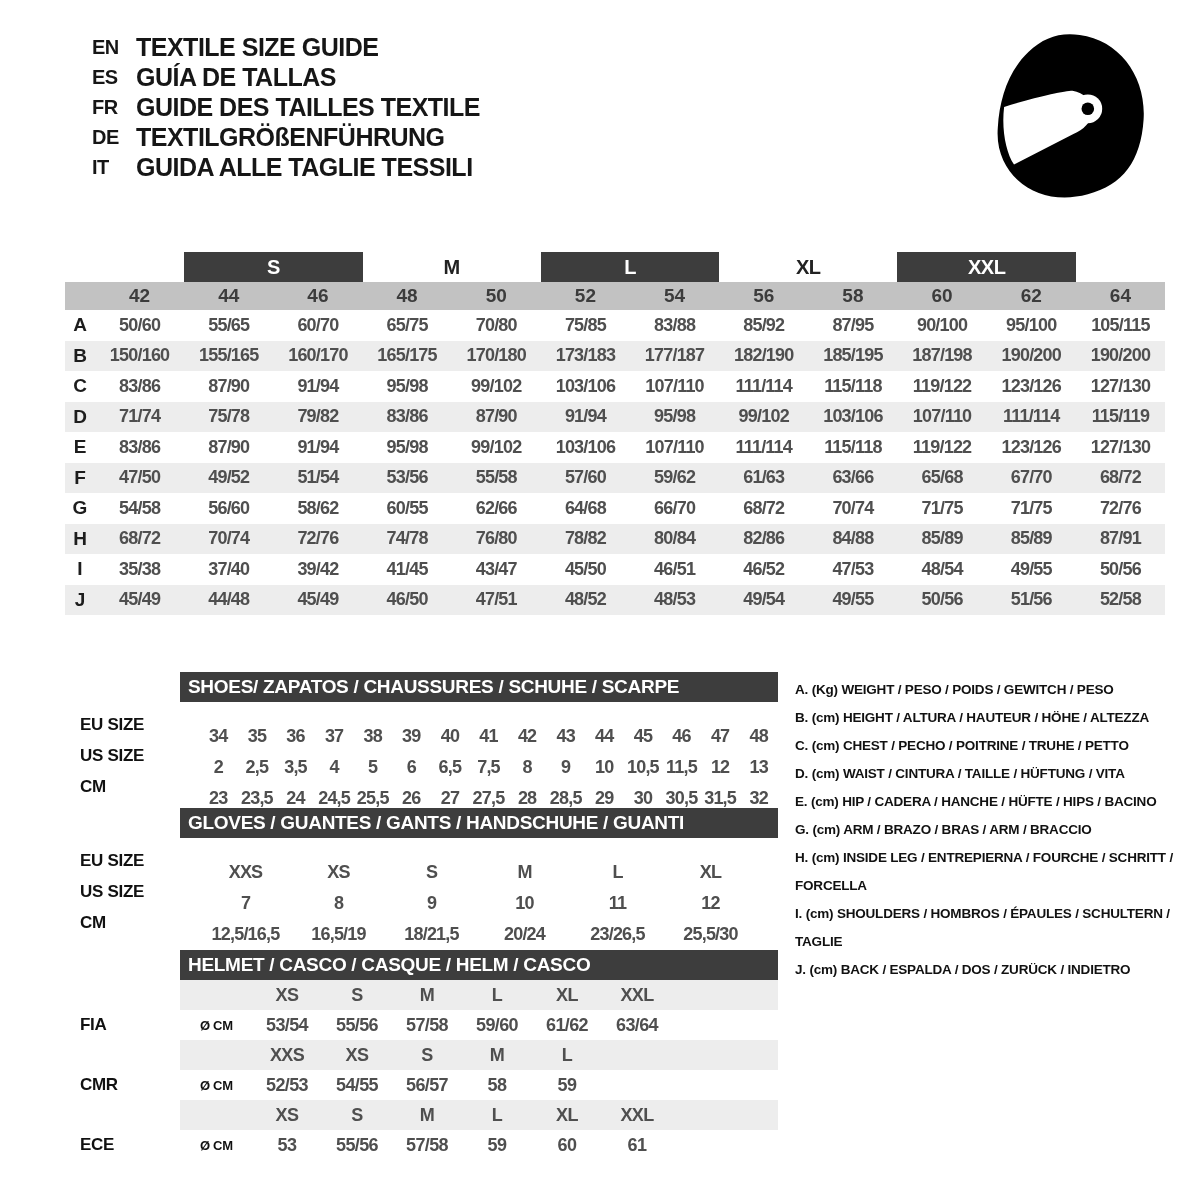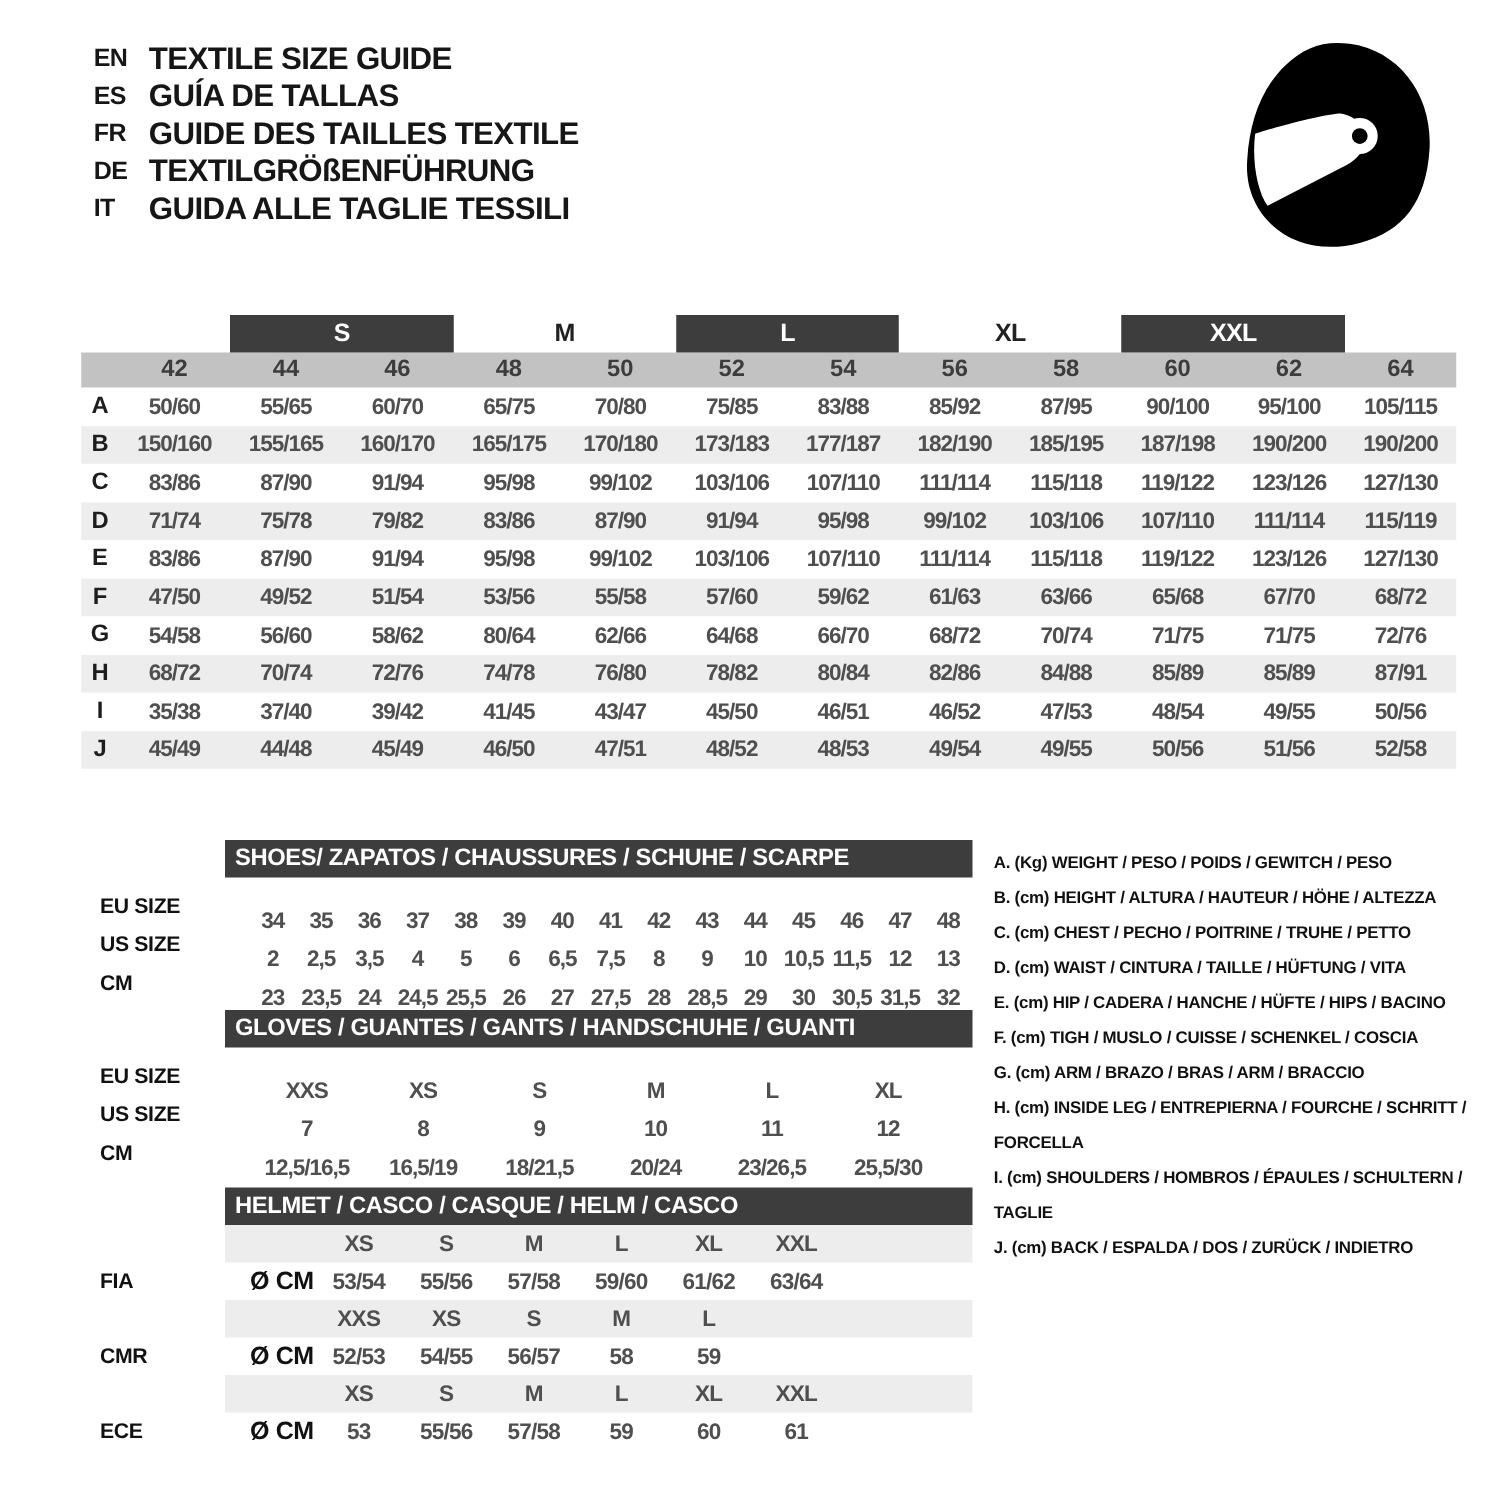--- a/index.html
+++ b/index.html
@@ -1,20 +1,20 @@
 <!DOCTYPE html>
 <html style="--dark-bar: #3d3d3d; --header-band: #c2c2c2; --row-band: #ededed;"><head>
 <meta charset="utf-8">
 <style>
   html,body{margin:0;padding:0;background:#fff;}
   .page{position:relative;width:1200px;height:1200px;background:#fff;overflow:hidden;
         font-family:"Liberation Sans",sans-serif;}
 
   
-  .langs{position:absolute;left:75px;top:32px;}
+  .langs{position:absolute;left:92px;top:32px;}
   .lang-row{display:flex;height:30px;align-items:center;}
   .lang-code{width:44px;font-weight:700;font-size:20px;color:#161616;letter-spacing:-0.5px;}
   .lang-label{font-weight:700;font-size:25px;color:#161616;letter-spacing:-0.5px;white-space:nowrap;}
 
   
   .helmet-icon{position:absolute;left:978px;top:26px;width:180px;height:180px;}
 
   
   .main-table{position:absolute;left:65px;top:252px;width:1100px;}
   .grow{display:grid;grid-template-columns:30px repeat(12,1fr);height:30px;}
@@ -48,21 +48,21 @@
   .bband.gloves{grid-template-columns:repeat(6,93px) 1fr;}
   .bcell{display:flex;align-items:center;justify-content:center;font-weight:700;font-size:18px;color:#4f4f4f;letter-spacing:-0.8px;white-space:nowrap;}
 
   .gloves-table{margin-top:13px;}
   .helmet-table{margin-top:19px;}
   .hrow{display:grid;grid-template-columns:120px 1fr;height:30px;}
   .hband{display:grid;grid-template-columns:72px repeat(6,70px) 1fr;}
   .hrow.sizes .hband{background:var(--row-band,#ededed);}
   .hcells{display:contents;}
   .hcell{display:flex;align-items:center;justify-content:center;font-weight:700;font-size:18px;color:#4f4f4f;letter-spacing:-0.6px;white-space:nowrap;}
-  .hcell.unit{color:#111;font-size:20px;justify-content:flex-start;padding-left:20px;letter-spacing:-0.3px;}
+  .hcell.unit{color:#111;font-size:13px;justify-content:flex-start;padding-left:20px;letter-spacing:-0.3px;}
 
   
   .legend{position:absolute;left:795px;top:676px;width:382px;}
   .litem{font-weight:700;font-size:13.5px;color:#111;line-height:28px;letter-spacing:-0.2px;}
 </style>
 </head>
 <body>
 
 <div class="page">
 
@@ -334,21 +334,21 @@
           <div class="mlabel">G</div>
           <div class="mcells">
             
           
               <span class="mcell">54/58</span>
             
               <span class="mcell">56/60</span>
             
               <span class="mcell">58/62</span>
             
-              <span class="mcell">80/64</span>
+              <span class="mcell">60/55</span>
             
               <span class="mcell">62/66</span>
             
               <span class="mcell">64/68</span>
             
               <span class="mcell">66/70</span>
             
               <span class="mcell">68/72</span>
             
               <span class="mcell">70/74</span>
@@ -780,21 +780,20 @@
       <div class="litem">A. (Kg) WEIGHT / PESO / POIDS / GEWITCH / PESO</div>
 
       <div class="litem">B. (cm) HEIGHT / ALTURA / HAUTEUR / HÖHE / ALTEZZA</div>
 
       <div class="litem">C. (cm) CHEST / PECHO / POITRINE / TRUHE / PETTO</div>
 
       <div class="litem">D. (cm) WAIST / CINTURA / TAILLE / HÜFTUNG / VITA</div>
 
       <div class="litem">E. (cm) HIP / CADERA / HANCHE / HÜFTE / HIPS / BACINO</div>
 
-      <div class="litem">F. (cm) TIGH / MUSLO / CUISSE / SCHENKEL / COSCIA</div>
 
       <div class="litem">G. (cm) ARM / BRAZO / BRAS / ARM / BRACCIO</div>
 
       <div class="litem">H. (cm) INSIDE LEG / ENTREPIERNA / FOURCHE / SCHRITT / FORCELLA</div>
 
       <div class="litem">I. (cm) SHOULDERS / HOMBROS / ÉPAULES / SCHULTERN / TAGLIE</div>
 
       <div class="litem">J. (cm) BACK / ESPALDA / DOS / ZURÜCK / INDIETRO</div>
     </div>
 

